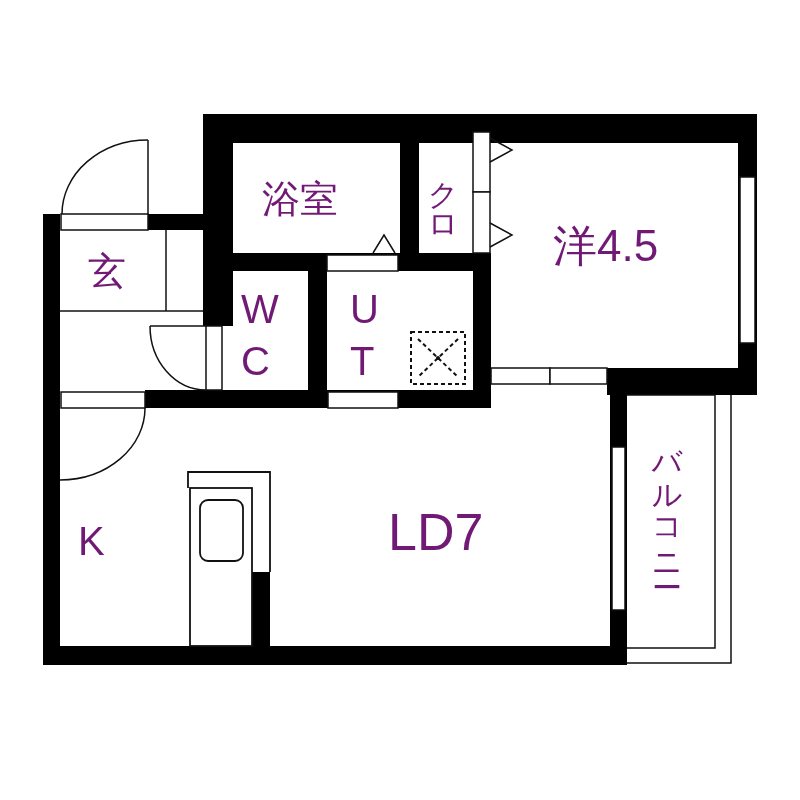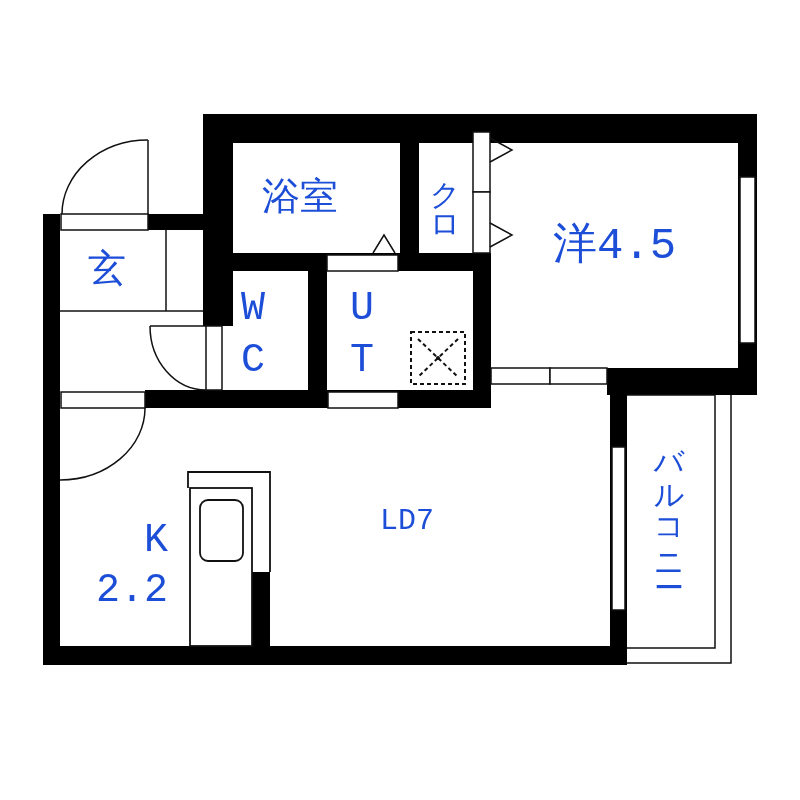--- a/index.html
+++ b/index.html
@@ -1,18 +1,18 @@
 <!DOCTYPE html>
 <html><head>
 <meta charset="utf-8">
 <style>
   html, body { margin:0; padding:0; background:#ffffff; }
   body { width:800px; height:800px; position:relative; overflow:hidden; font-family:"DejaVu Sans", sans-serif; }
   svg { position:absolute; left:0; top:0; }
-  .lbl { position:absolute; color:#1d4ed8; font-family:Liberation Mono, monospace; line-height:1; white-space:nowrap; text-align:right; }
+  .lbl { position:absolute; color:#701a75; font-family:Liberation Sans, sans-serif; line-height:1; white-space:nowrap; text-align:left; }
   .vert { writing-mode:vertical-rl; letter-spacing:2px; }
 </style>
 </head>
 <body>
 
 <svg width="800" height="800" viewBox="0 0 800 800">
 
   <g fill="#000">
 
     <rect x="203" y="114" width="554" height="29"></rect>
@@ -119,18 +119,17 @@
   <div>C</div>
 </div>
 
 <div class="lbl" style="left:350px; top:283px; font-size:40px; line-height:52px;">
   <div>U</div>
   <div>T</div>
 </div>
 
 <div class="lbl" style="left:78px; top:516px; font-size:40px; line-height:50px; width:90px;">
   <div>K</div>
-  <div>2.2</div>
 </div>
 
-<div class="lbl" style="left:380px; top:506px; font-size:30px;">LD7</div>
+<div class="lbl" style="left:388px; top:506px; font-size:52px;">LD7</div>
 
 <div class="lbl vert" style="left:652px; top:428px; font-size:30px;">バルコニー</div>
 
 </body></html>

